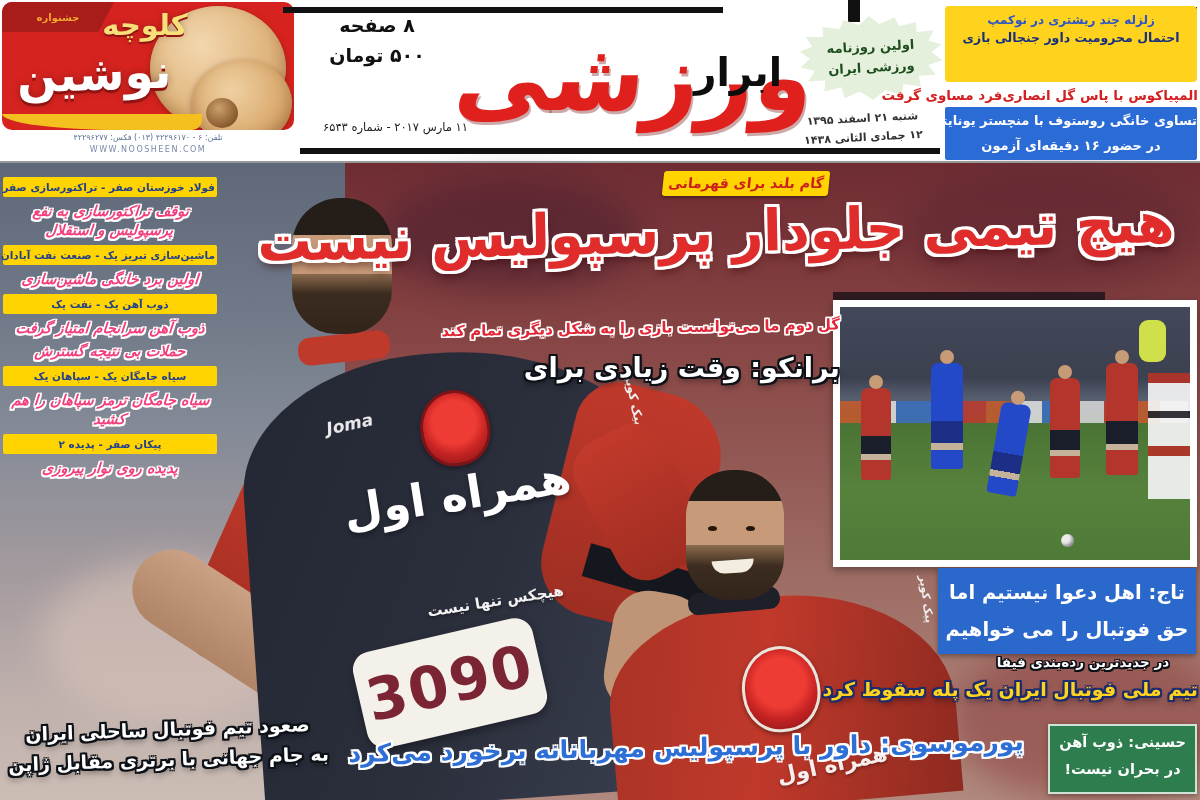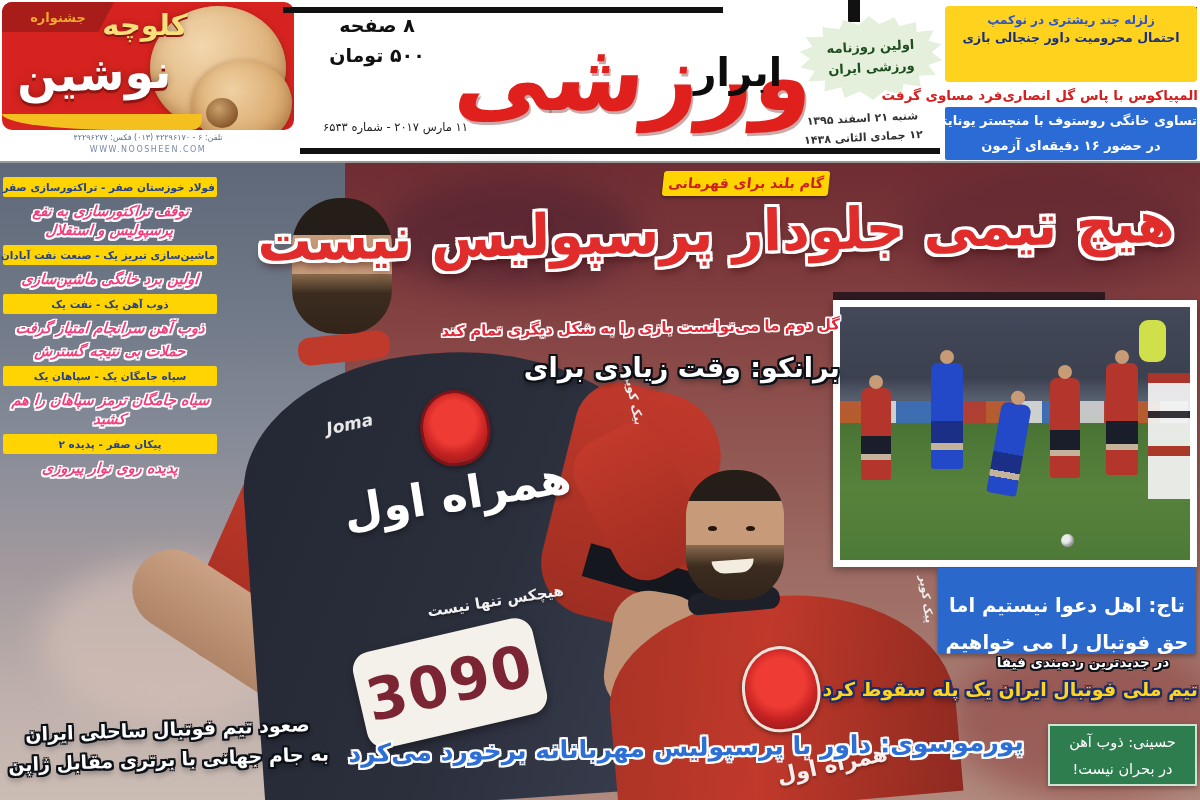--- a/index.html
+++ b/index.html
@@ -19,21 +19,21 @@
   .sh-b1{text-shadow:-1.5px -1.5px 0 #0d1118,1.5px -1.5px 0 #0d1118,-1.5px 1.5px 0 #0d1118,1.5px 1.5px 0 #0d1118,0 -1.5px 0 #0d1118,0 1.5px 0 #0d1118,-1.5px 0 0 #0d1118,1.5px 0 0 #0d1118;}
   .sh-n2{text-shadow:-2px -2px 0 #1c2c6e,2px -2px 0 #1c2c6e,-2px 2px 0 #1c2c6e,2px 2px 0 #1c2c6e,0 -2px 0 #1c2c6e,0 2px 0 #1c2c6e,-2px 0 0 #1c2c6e,2px 0 0 #1c2c6e,0 4px 6px rgba(0,0,20,.5);}
 
   
   .ad{left:0;top:0;width:296px;height:163px;background:#fff;}
   .ad-red{position:absolute;left:2px;top:2px;width:292px;height:128px;background:#d6231f;border-radius:10px;overflow:hidden;}
   .cookie{position:absolute;border-radius:50%;background:radial-gradient(circle at 38% 32%,#f2d7ae,#e0b57e 55%,#c79763 85%,#b3854f);box-shadow:inset 0 -6px 14px rgba(120,70,20,.35),0 2px 6px rgba(80,20,10,.4);}
   .ck1{left:148px;top:4px;width:136px;height:124px;}
   .ck2{left:190px;top:58px;width:100px;height:86px;background:radial-gradient(circle at 40% 35%,#efd0a2,#dcae74 55%,#c08e58 90%);}
   .walnut{position:absolute;left:204px;top:96px;width:32px;height:30px;border-radius:50%;background:radial-gradient(circle at 40% 35%,#caa06a,#8a5a2e 70%,#5f3a1a);}
-  .ad-ribbon{position:absolute;left:0;top:0;width:112px;height:30px;background:#a81c19;color:#f2a72e;font-size:13px;font-weight:bold;display:flex;align-items:center;justify-content:center;clip-path:polygon(0 0,100% 0,86% 100%,0 100%);letter-spacing:4px;}
+  .ad-ribbon{position:absolute;left:0;top:0;width:112px;height:30px;background:#a81c19;color:#f2a72e;font-size:10px;font-weight:bold;display:flex;align-items:center;justify-content:center;clip-path:polygon(0 0,100% 0,86% 100%,0 100%);letter-spacing:4px;}
   .ad-kolucheh{position:absolute;left:78px;top:6px;width:130px;text-align:center;color:#f7df7a;font-size:29px;font-weight:bold;text-shadow:0 2px 0 #8f1310,0 0 6px rgba(0,0,0,.25);}
   .ad-nooshin{position:absolute;left:2px;top:44px;width:180px;text-align:center;color:#fff;font-size:47px;font-weight:bold;transform:rotate(-2deg);text-shadow:0 3px 0 #8f1310,0 0 8px rgba(0,0,0,.3);}
   .ad-curve{position:absolute;left:0;bottom:0;width:200px;height:16px;background:#f4c020;border-radius:0 0 10px 60%/0 0 10px 100%;}
   .ad-contact{position:absolute;left:0;top:130px;width:296px;height:33px;background:#fff;text-align:center;color:#5b6f93;font-size:8px;line-height:1.5;padding-top:2px;box-sizing:border-box;}
   .ad-site{color:#7a8aa8;letter-spacing:1.5px;font-size:8px;}
 
   
   .bar{background:#111;}
   .pages{left:302px;top:14px;width:150px;font-size:19px;color:#111;}
   .price{left:302px;top:44px;width:150px;font-size:19px;color:#111;}
@@ -126,25 +126,25 @@
   .lead-score{left:848px;top:167px;width:345px;color:#fff;font-size:13px;}
   .lead-kicker{left:663px;top:171px;width:166px;height:25px;background:#ffd400;color:#cc1f1f;font-size:14px;font-weight:bold;
                text-align:center;line-height:25px;transform:skewX(-6deg);border-radius:3px;box-shadow:0 2px 3px rgba(0,0,0,.35);}
   .lead-headline{left:375px;top:197px;width:820px;color:#e12c2c;font-size:57px;transform:rotate(-1.2deg) scaleX(.95);}
   .lead-subkicker{left:425px;top:319px;width:415px;color:#e22838;font-size:15px;transform:rotate(-1deg);text-align:right;}
   .lead-quote1{left:470px;top:352px;width:370px;color:#fff;font-size:27px;text-align:right;}
   .lead-quote2{left:470px;top:398px;width:370px;color:#fff;font-size:27px;text-align:right;}
 
   
   .taj{left:938px;top:568px;width:258px;height:86px;background:#2a68cc;color:#fff;font-size:19.5px;font-weight:bold;
-       text-align:center;line-height:1.9;padding-top:19px;box-sizing:border-box;box-shadow:0 2px 5px rgba(0,0,0,.35);}
+       text-align:center;line-height:1.9;padding-top:6px;box-sizing:border-box;box-shadow:0 2px 5px rgba(0,0,0,.35);}
   .fifa-kicker{left:970px;top:654px;width:226px;color:#fff;font-size:13.5px;}
   .fifa-head{left:824px;top:678px;width:374px;color:#ffd41e;font-size:19px;}
-  .green-box{left:1048px;top:724px;width:149px;height:62px;background:#2e7d4f;border:2px solid #cfe3d4;box-sizing:border-box;
-             color:#fff;font-size:14.5px;font-weight:normal;text-align:center;line-height:1.85;padding-top:3px;box-shadow:0 2px 5px rgba(0,0,0,.3);}
+  .green-box{left:1048px;top:724px;width:149px;height:70px;background:#2e7d4f;border:2px solid #cfe3d4;box-sizing:border-box;
+             color:#fff;font-size:14.5px;font-weight:bold;text-align:center;line-height:1.85;padding-top:3px;box-shadow:0 2px 5px rgba(0,0,0,.3);}
   .bottom-blue{left:330px;top:733px;width:712px;color:#2e6fd6;font-size:25px;transform:rotate(-1deg);}
   .beach{left:2px;top:714px;width:332px;color:#fff;font-size:19px;line-height:1.6;transform:rotate(-2deg);}
 </style>
 </head>
 <body>
 
 <div class="page">
 
   <div class="abs photo-bg"></div>
   <div class="abs bg-left"></div>

